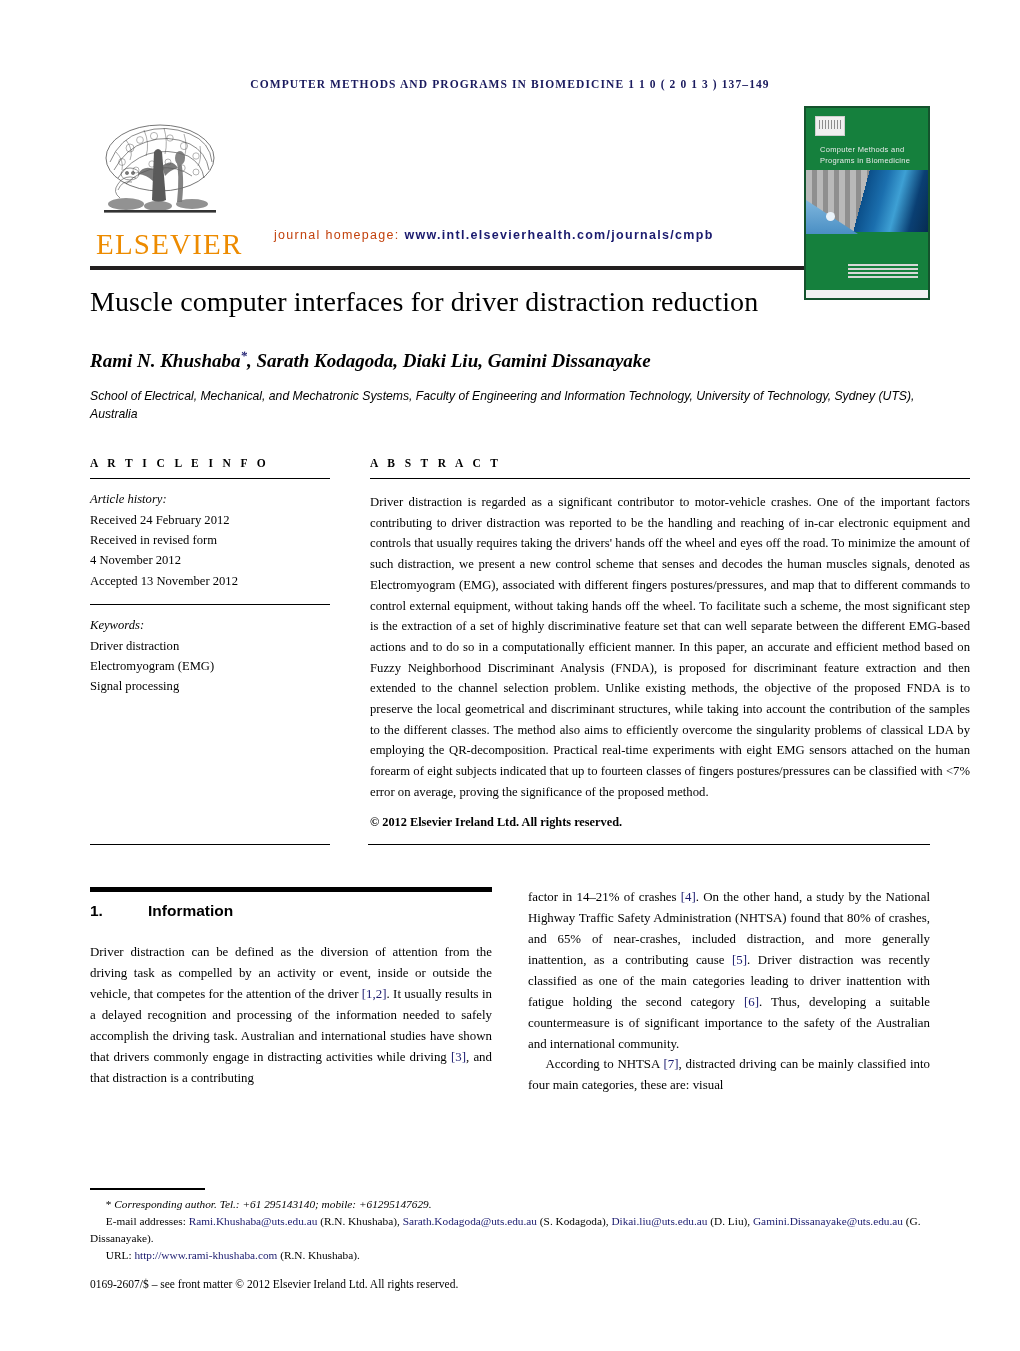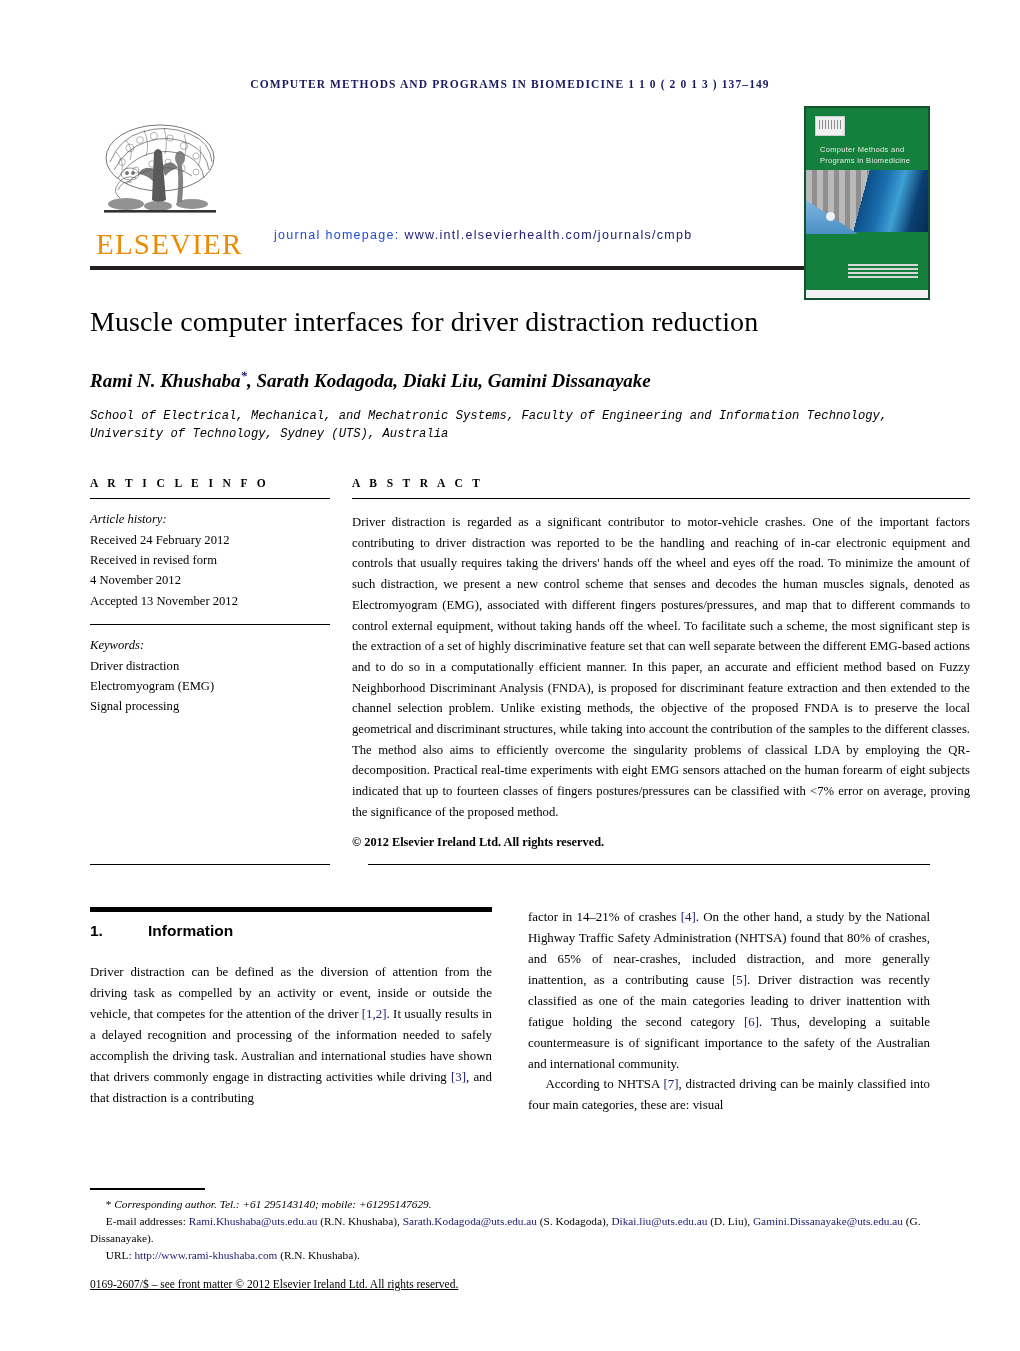--- a/index.html
+++ b/index.html
@@ -61,22 +61,22 @@
   }
   .homepage-line {
     position: absolute;
     left: 184px;
     top: 122px;
     font-family: "Liberation Sans", sans-serif;
     font-size: 12.5px;
     letter-spacing: 1.3px;
     white-space: nowrap;
   }
-  .homepage-label { color: #1d4ed8; }
-  .homepage-url { color: #1a1a6e; font-weight: normal; }
+  .homepage-label { color: #c2410c; }
+  .homepage-url { color: #1a1a6e; font-weight: bold; }
 
   
   .cover {
     position: absolute;
     right: 0;
     top: 0;
     width: 126px;
     height: 194px;
     background: #15803d;
     border: 2px solid #14532d;
@@ -141,51 +141,51 @@
     background: #f2f2f2;
   }
 
   .rule-thick {
     margin: 8px 90px 0 90px;
     height: 4px;
     background: #231f20;
   }
 
   
-  .title-block { margin: 36px 90px 0 90px; }
+  .title-block { margin: 16px 90px 0 90px; }
   .paper-title {
     font-family: "Liberation Serif", serif;
     font-size: 28px;
     font-weight: normal;
     line-height: 1.15;
     margin: 0 0 30px 0;
     letter-spacing: .1px;
   }
   .authors {
     font-family: "Liberation Serif", serif;
     font-style: italic;
     font-weight: bold;
     font-size: 19px;
     margin: 0 0 14px 0;
   }
   .authors sup { color: #1a1a6e; font-size: 13px; }
   .affiliation {
-    font-family: Liberation Mono, monospace;
+    font-family: Liberation Sans, sans-serif;
     font-style: italic;
     font-size: 12.2px;
     line-height: 1.5;
     margin: 0;
     max-width: 830px;
   }
 
   
   .info-abstract {
     display: flex;
     margin: 34px 50px 0 90px;
-    gap: 22px;
+    gap: 40px;
   }
   .col-info { width: 240px; flex: 0 0 240px; }
   .col-abs  { flex: 1 1 auto; }
 
   .sec-head {
     font-family: "Liberation Serif", serif;
     font-size: 11.5px;
     font-weight: bold;
     letter-spacing: 3.4px;
     text-transform: uppercase;
@@ -258,21 +258,20 @@
     line-height: 1.5;
     margin: 0;
   }
   .fn-line.indent { text-indent: 1.4em; }
   .fn-corr { font-style: italic; }
   .link { color: #1a1a6e; }
   .issn-line {
     font-size: 11.5px;
     margin-top: 12px;
     line-height: 1.5;
-    text-decoration: underline;
   }
   .doi-line {
     font-size: 11.5px;
     color: #1a1a6e;
     line-height: 1.5;
   }
 </style>
 </head>
 <body>
 

